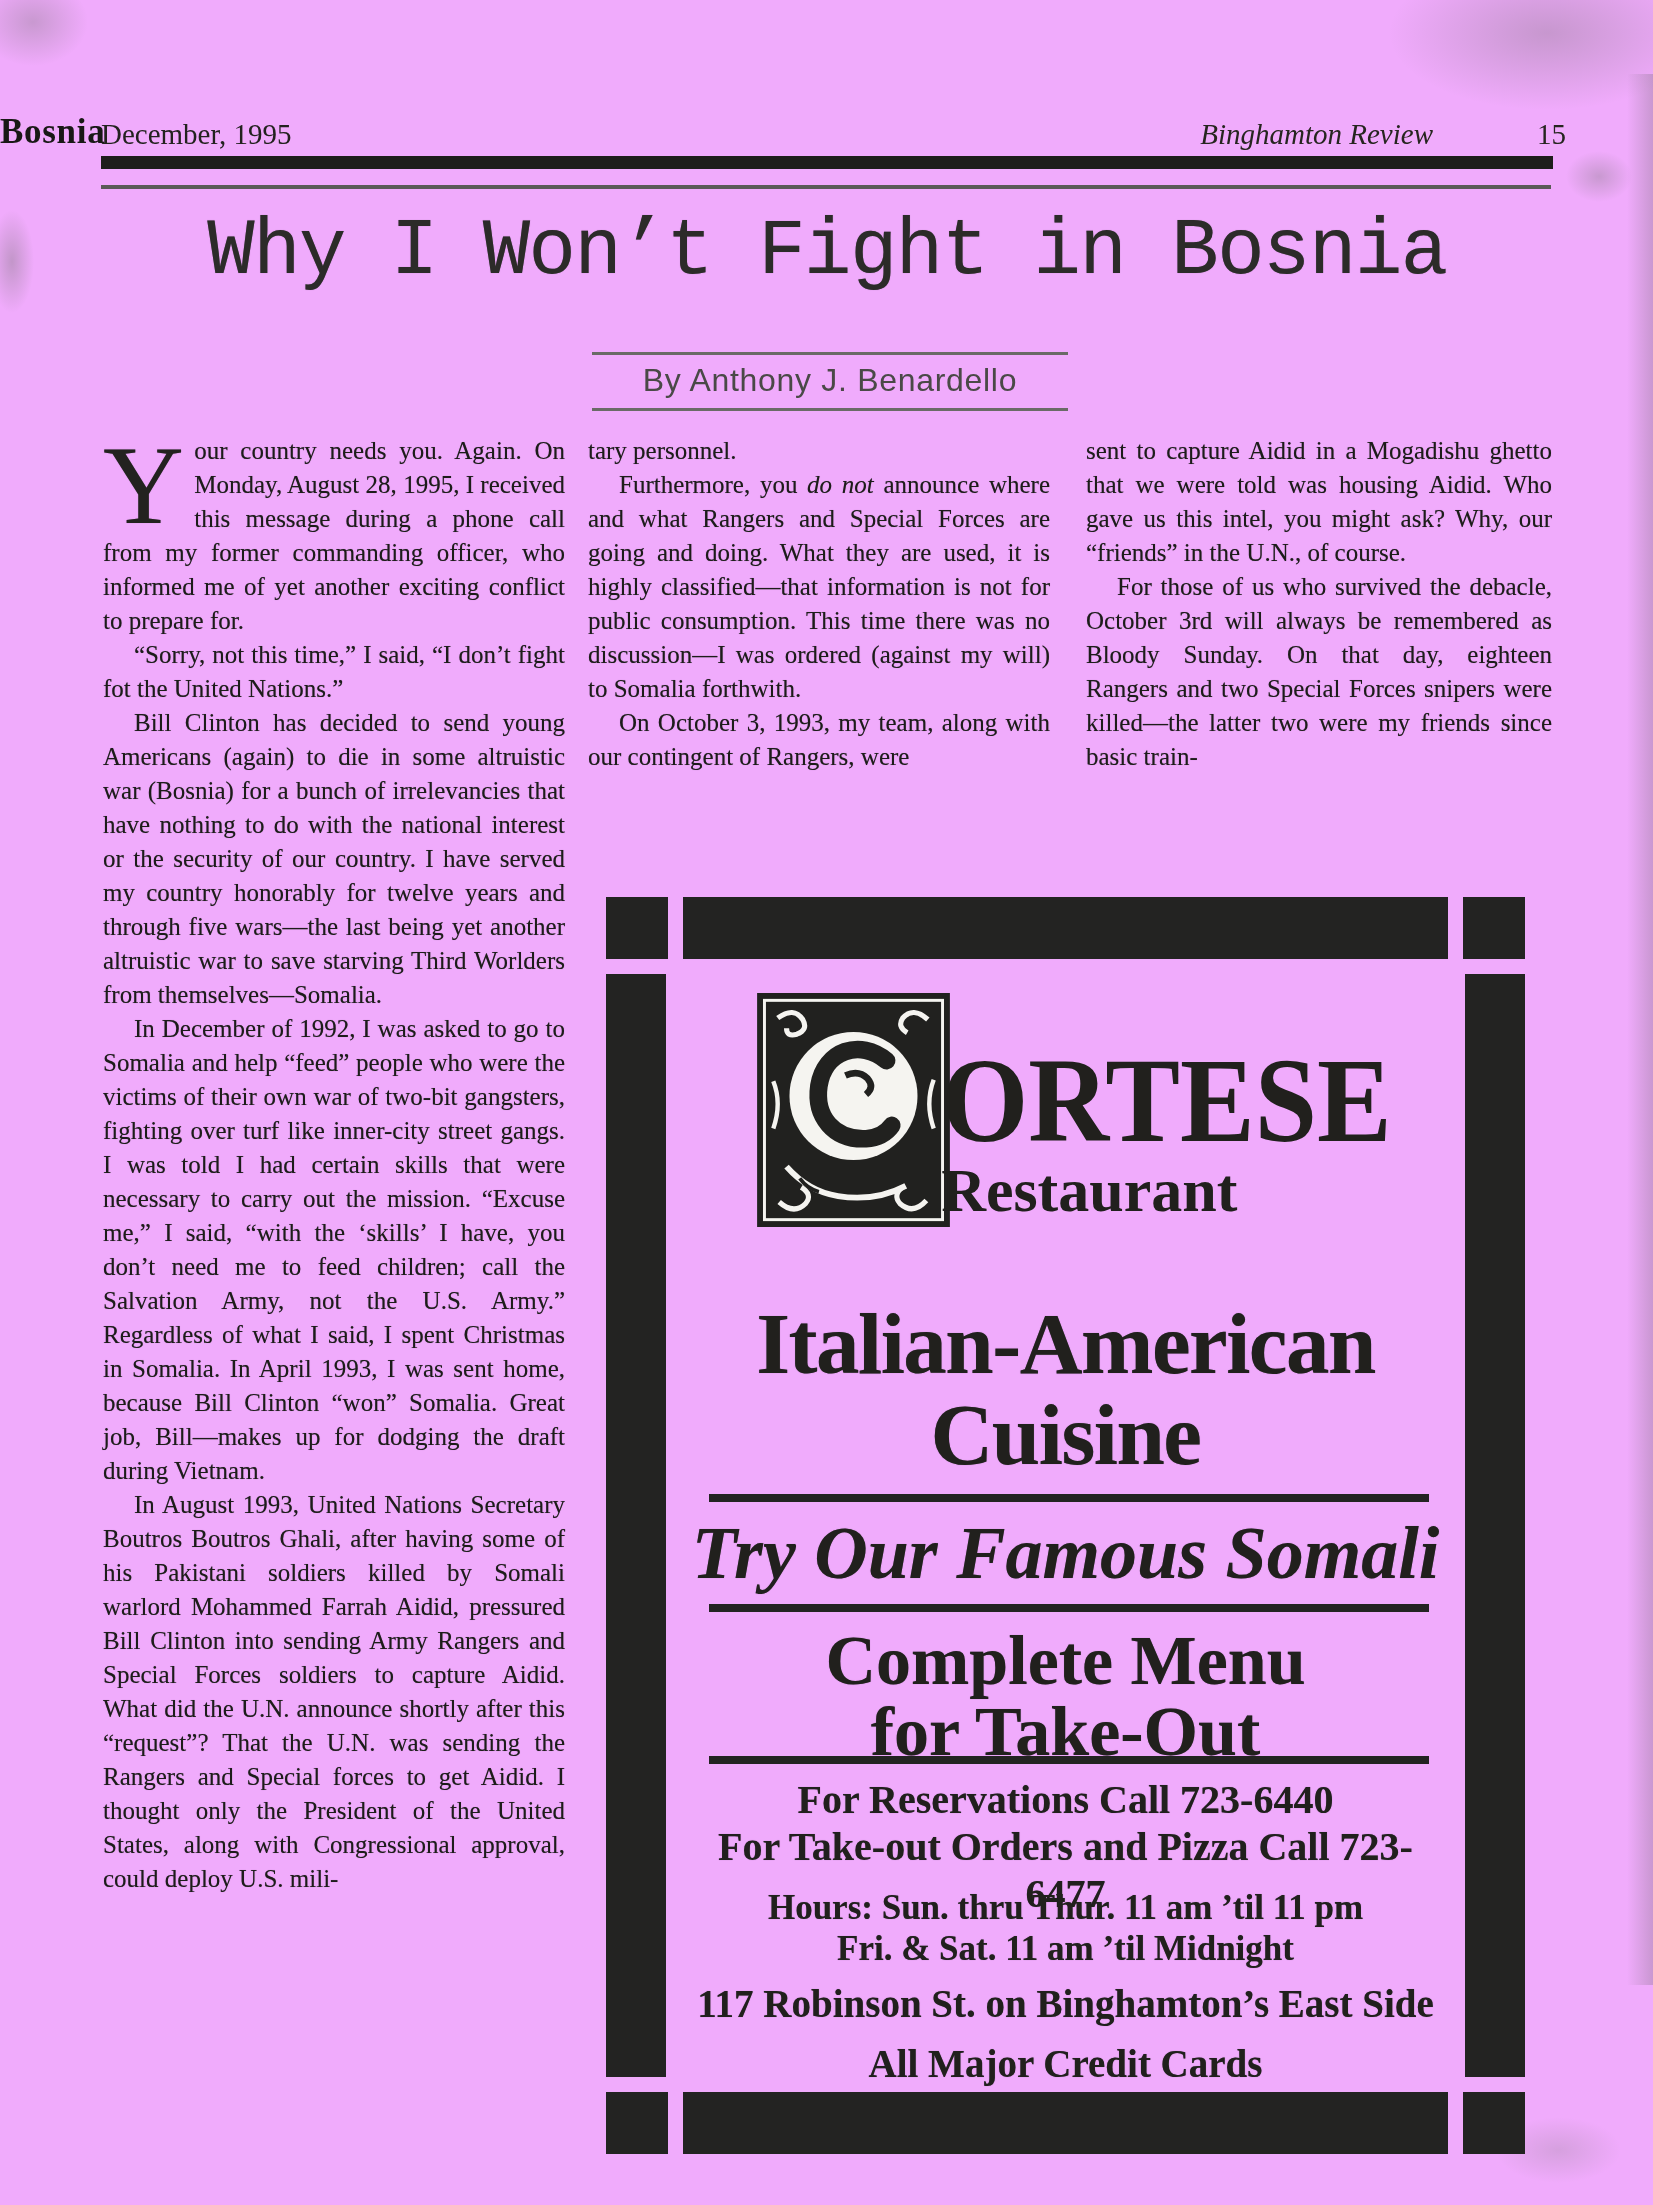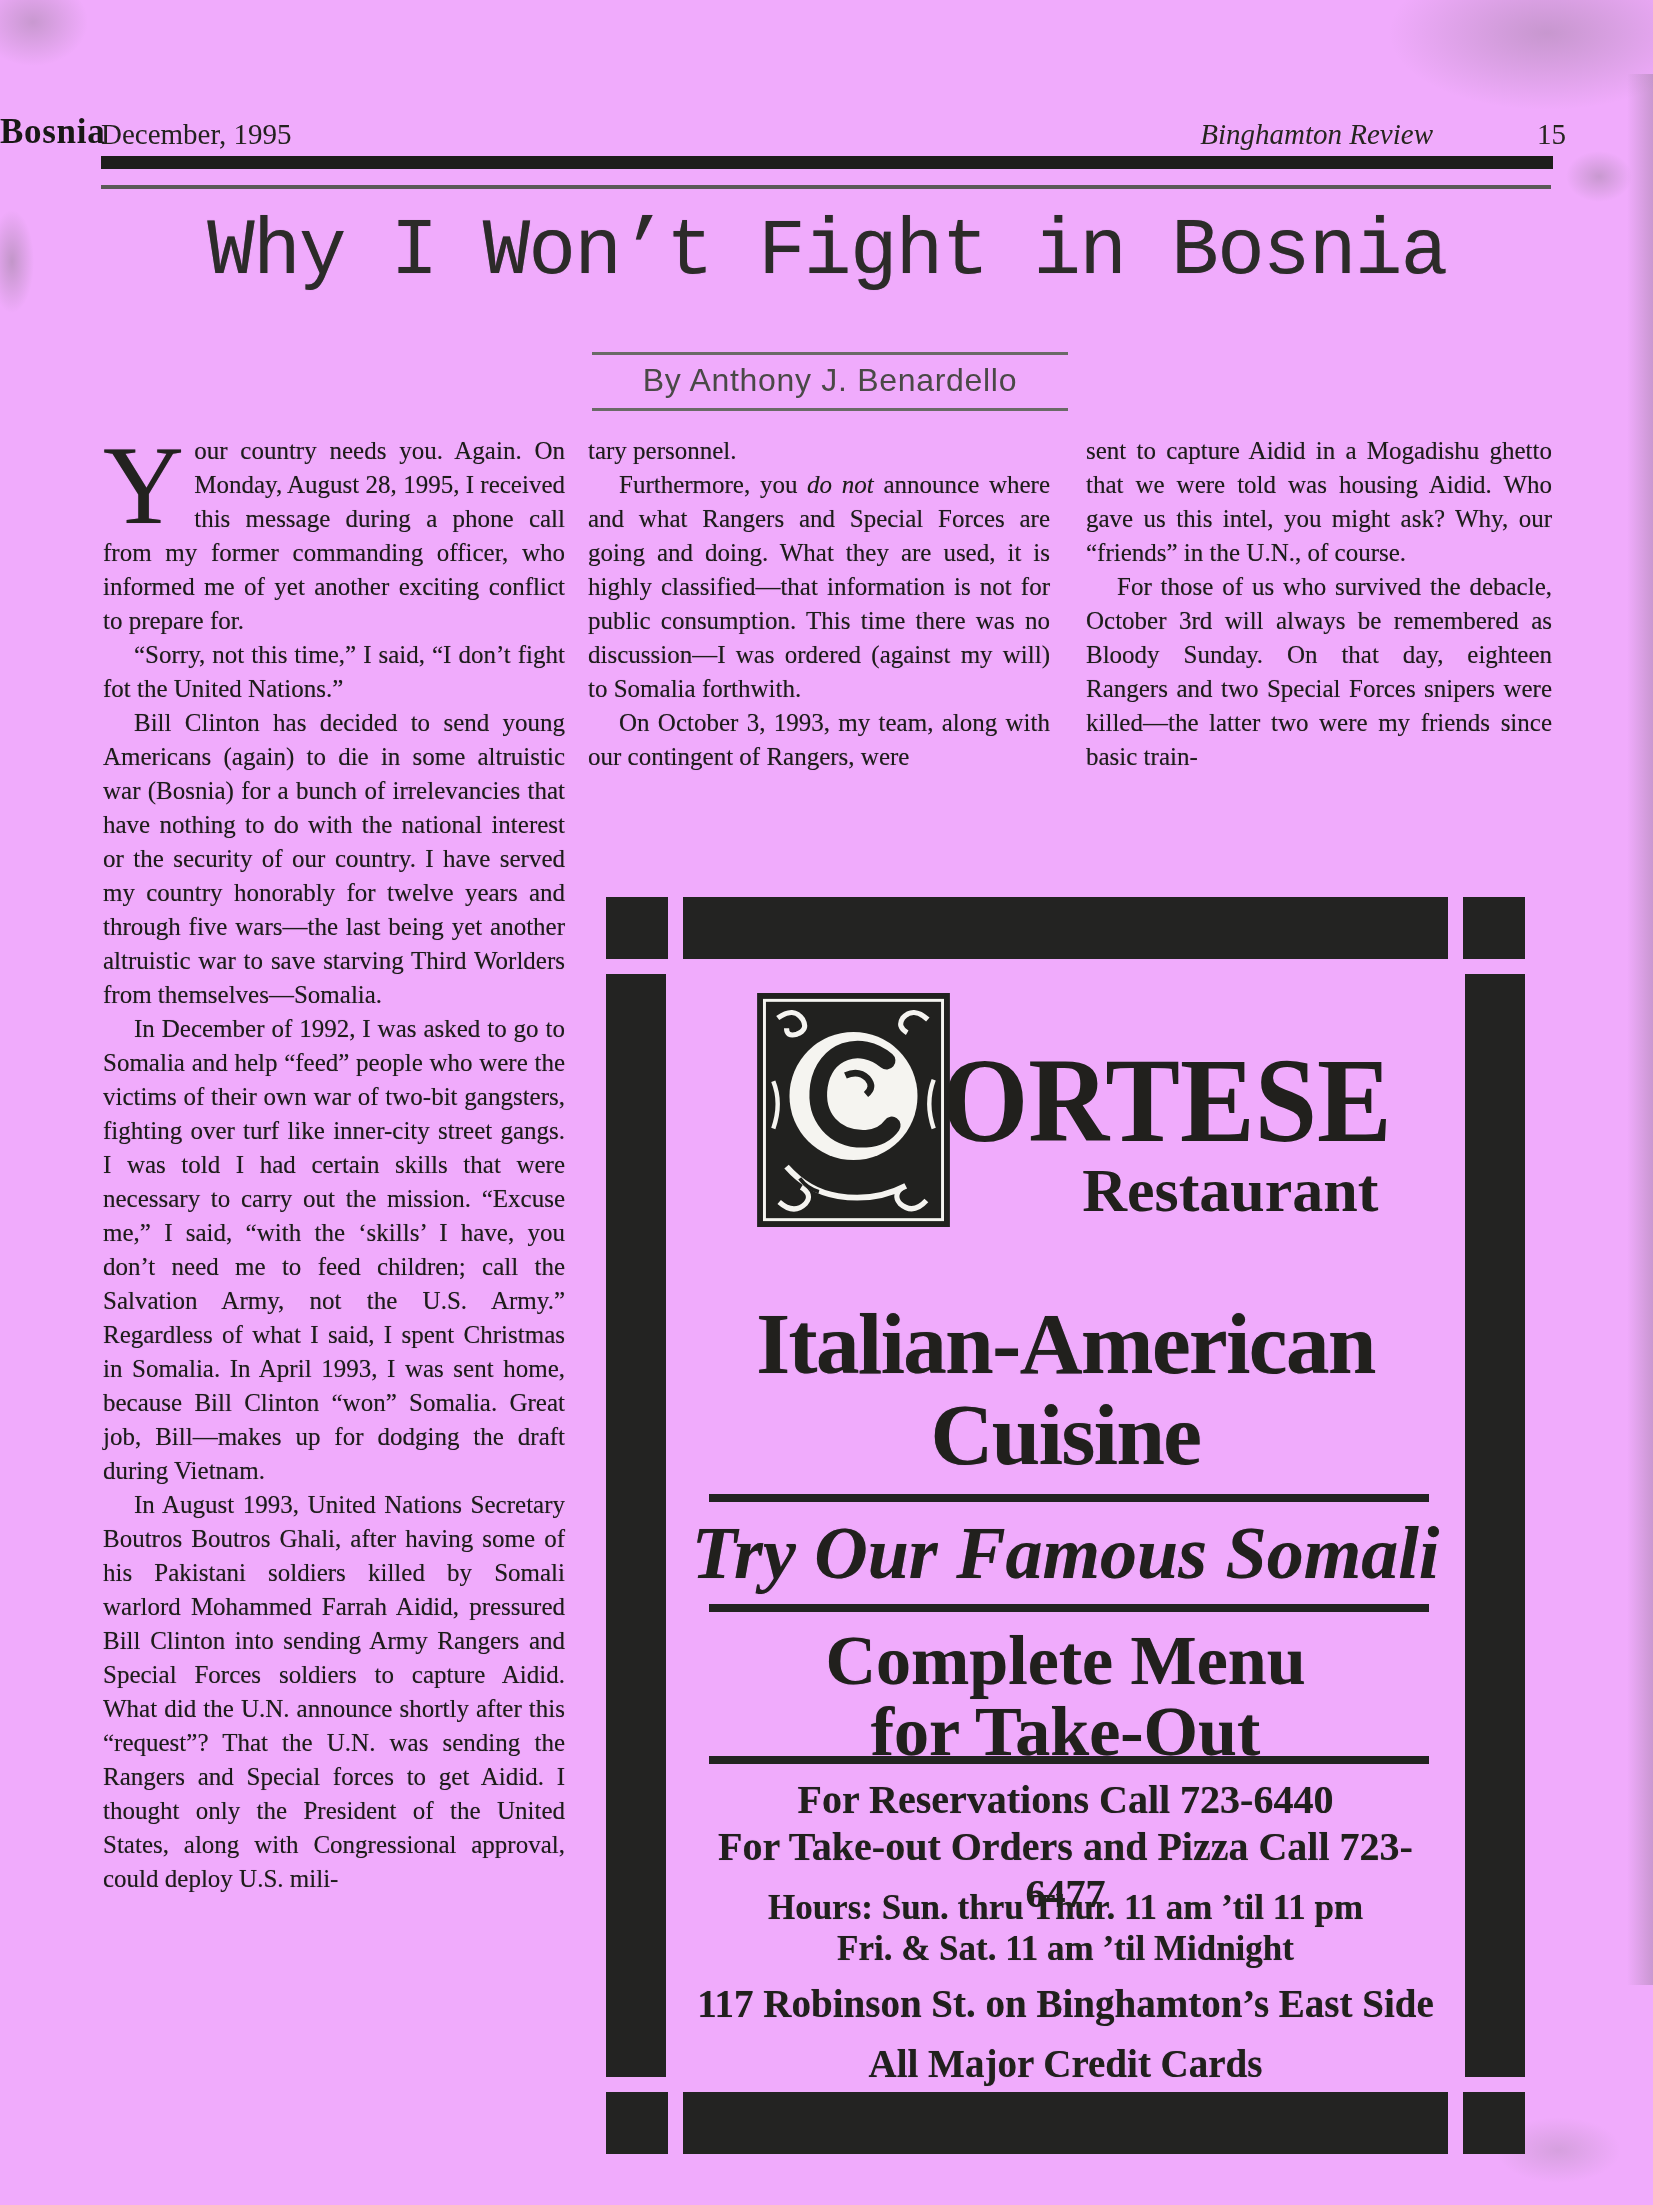--- a/index.html
+++ b/index.html
@@ -43,21 +43,21 @@
   .bar-right{right:0;width:60px;top:77px;bottom:77px;}
   .corner{width:62px;height:62px;}
   .c-tl{left:0;top:0;} .c-tr{right:0;top:0;} .c-bl{left:0;bottom:0;} .c-br{right:0;bottom:0;}
 
   .ad-line{position:absolute;left:81px;right:81px;text-align:center;color:#21201d;
            font-family:"Liberation Serif",serif;text-shadow:0 0 0.7px rgba(30,30,30,.5);}
   .ad-logo{position:absolute;left:151px;top:96px;display:flex;}
   .logo-text{margin-left:-8.8px;}
   .logo-wordmark{font-size:112px;line-height:1;font-weight:700;letter-spacing:0;color:#21201d;
                  margin-top:46px;transform:scaleY(1.08);transform-origin:top left;}
-  .logo-sub{font-size:62px;font-weight:700;text-align:right;padding-right:13.2px;margin-top:4.4px;color:#21201d;}
+  .logo-sub{font-size:62px;font-weight:700;text-align:left;padding-right:13.2px;margin-top:4.4px;color:#21201d;}
   .ad-cuisine{font-size:87px;font-weight:700;letter-spacing:-1.5px;line-height:1;}
   .ad-rule{position:absolute;left:103px;right:96px;height:8px;background:#232322;}
   .ad-pizza{font-size:74px;font-weight:700;font-style:italic;line-height:1;}
   .ad-menu{font-size:70px;font-weight:700;line-height:1;}
   .ad-phone{font-size:40px;font-weight:700;}
   .ad-hours{font-size:35px;font-weight:700;}
   .ad-addr{font-size:39px;font-weight:700;}
   .ad-credit{font-size:39px;font-weight:700;}
 
   

